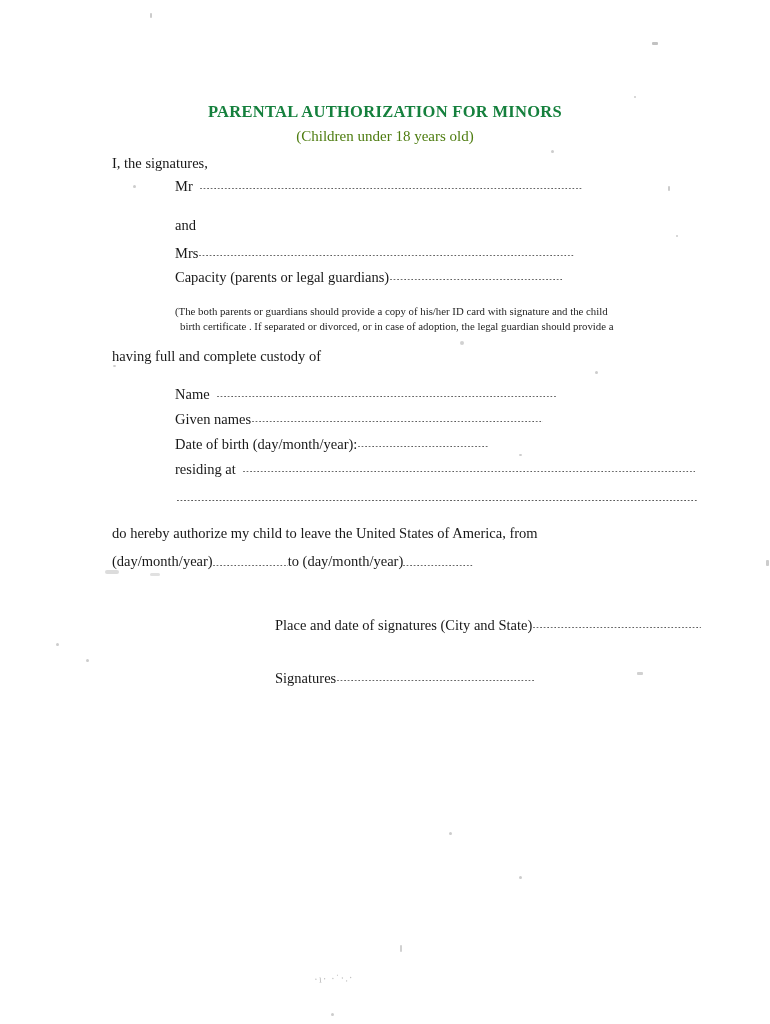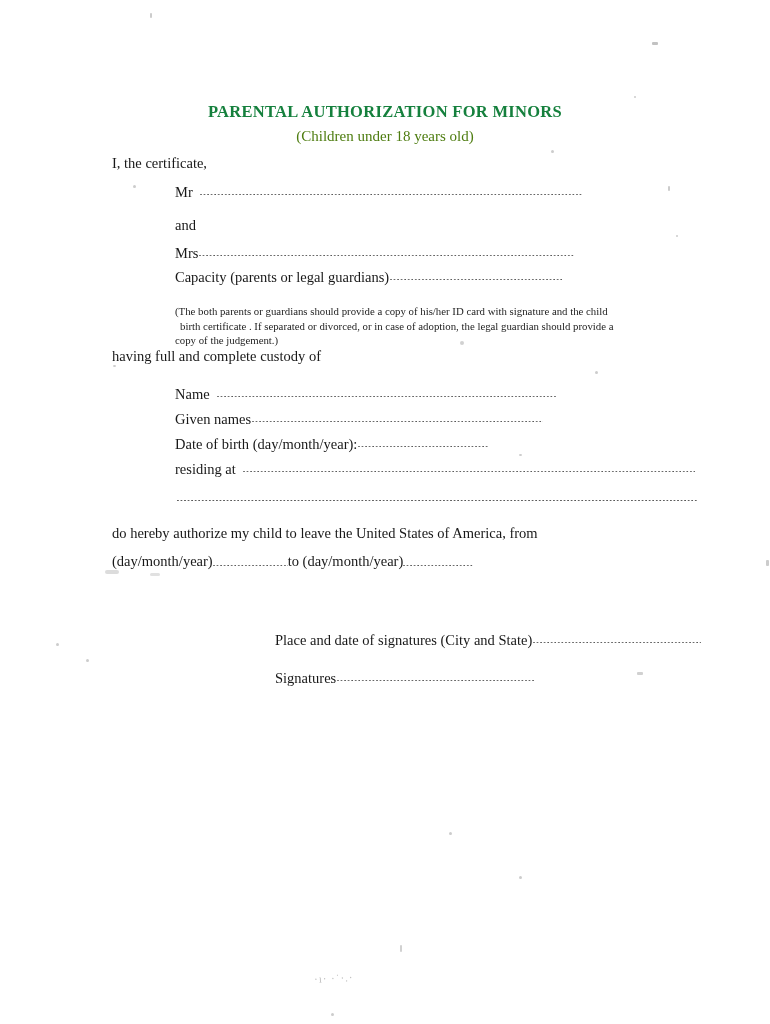--- a/index.html
+++ b/index.html
@@ -119,23 +119,23 @@
 </head>
 <body>
 
 <div class="page">
 
   <div class="title-block">
     <div class="doc-title">PARENTAL AUTHORIZATION FOR MINORS</div>
     <div class="doc-subtitle">(Children under 18 years old)</div>
   </div>
 
-  <div class="body-line" style="top:155px;">I, the certificate,</div>
-
-  <div class="field-line" style="top:182px;">
+  <div class="body-line" style="top:155px;">I, the signatures,</div>
+
+  <div class="field-line" style="top:176px;">
     <span class="field-label">Mr</span>
     <span class="leader" style="width:382px; margin-left:7px;"></span>
   </div>
 
   <div class="field-line" style="top:217px;align-items:center;">
     <span class="field-label">and</span>
   </div>
 
   <div class="field-line" style="top:243px;">
     <span class="field-label">Mrs</span>
@@ -143,21 +143,20 @@
   </div>
 
   <div class="field-line" style="top:267px;">
     <span class="field-label">Capacity (parents or legal guardians)</span>
     <span class="leader" style="width:172px; margin-left:1px;"></span>
   </div>
 
   <div class="note">
     <div>(The both parents or guardians should provide a copy of his/her  ID card with signature and the child</div>
     <div class="l2">birth certificate . If separated or divorced, or in case of adoption, the legal guardian should provide a</div>
-    <div>copy of the judgement.)</div>
   </div>
 
   <div class="body-line" style="top:348px;">having full and complete custody of</div>
 
   <div class="field-line" style="top:384px;">
     <span class="field-label">Name</span>
     <span class="leader" style="width:340px; margin-left:7px;"></span>
   </div>
 
   <div class="field-line" style="top:409px;">
@@ -179,21 +178,21 @@
 
   <div class="body-line" style="top:525px;">do hereby authorize my child to leave the United States of America, from</div>
 
   <div class="body-line" style="top:553px; display:flex; align-items:flex-end;">
     <span class="field-label">(day/month/year)</span>
     <span class="leader" style="width:75px;"></span>
     <span class="field-label">to (day/month/year)</span>
     <span class="leader" style="width:70px;"></span>
   </div>
 
-  <div class="sig-line" style="top:615px;margin-top:15px;">
+  <div class="sig-line" style="top:615px;">
     <span class="field-label">Place and date of signatures (City and State)</span>
     <span class="leader" style="width:168px; margin-left:1px;"></span>
   </div>
 
   <div class="sig-line" style="top:668px;">
     <span class="field-label">Signatures</span>
     <span class="leader" style="width:197px; margin-left:1px;"></span>
   </div>
 
   <div class="speck" style="left:150px; top:13px; width:2px; height:5px; border-radius:1px;"></div>

